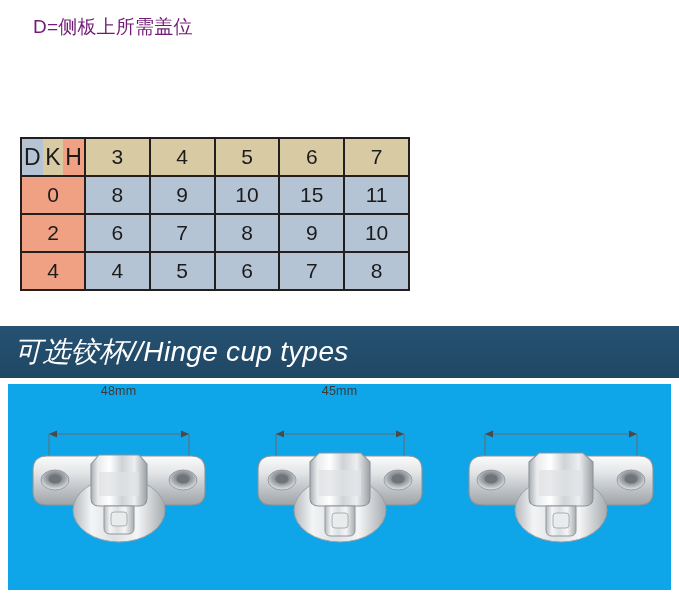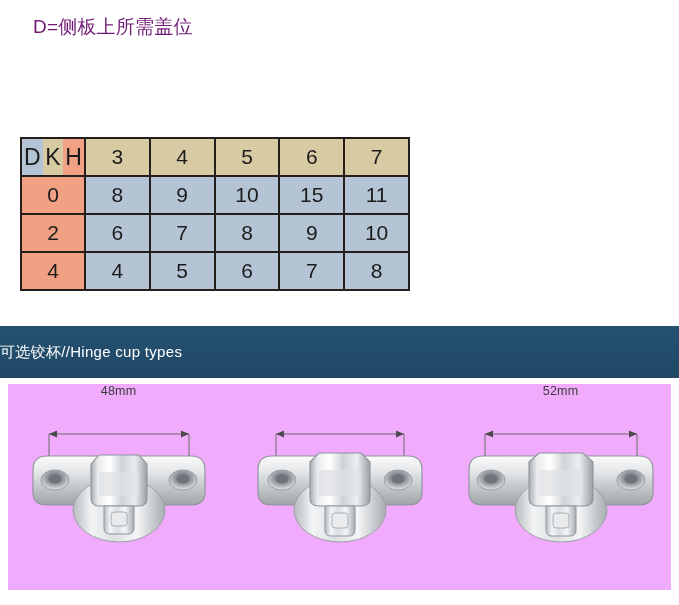--- a/index.html
+++ b/index.html
@@ -74,32 +74,33 @@
     position:absolute;
     left:0; top:326px;
     width:679px; height:52px;
     background:#23516f;
     background:linear-gradient(180deg,#265171 0%,#1f4865 100%);
     display:flex;
     align-items:center;
   }
   #section-banner-title{
     color:#ffffff;
-    font-size:15px;
-    margin-left:0;
+    font-size:28px;
+    margin-left:14px;
     letter-spacing:.3px;
     white-space:nowrap;
+    font-style:italic;
   }
 
   
   #hinge-gallery{
     position:absolute;
     left:8px; top:384px;
     width:663px; height:206px;
-    background:#f0abfc;
+    background:#0ea5e9;
     display:flex;
   }
   .hinge-card{
     flex:1 1 0;
     position:relative;
   }
   .hinge-figure{
     position:absolute;
     left:50%;
     top:14px;
@@ -274,20 +275,21 @@
       <ellipse cx="42" cy="81" rx="6.5" ry="4.6" fill="#6e7479"></ellipse>
       <ellipse cx="158" cy="82" rx="14" ry="10" fill="url(#hole45)" stroke="#8b9195" stroke-width="0.8"></ellipse>
       <ellipse cx="158" cy="81" rx="6.5" ry="4.6" fill="#6e7479"></ellipse>
 
       <ellipse cx="100" cy="112" rx="46" ry="32" fill="url(#body45)" stroke="#9aa0a4" stroke-width="1"></ellipse>
       <path d="M70 64 l9 -9 h42 l9 9 v36 q0 8 -9 8 H79 q-9 0 -9 -8 z" fill="url(#cup45)" stroke="#8e9499" stroke-width="1.1"></path>
       <path d="M79 72 h42 v26 H79 z" fill="#dfe2e4" opacity="0.75"></path>
       <path d="M85 108 h30 v24 q0 6 -6 6 H91 q-6 0 -6 -6 z" fill="url(#body45)" stroke="#92989c" stroke-width="1"></path>
       <rect x="92" y="115" width="16" height="15" rx="3" fill="#e9ebec" stroke="#9ba1a5" stroke-width="0.8"></rect>
     </svg>
+    <div class="dim-label">45mm</div>
   </div>
 
   <div class="hinge-card">
     <svg class="hinge-figure" viewBox="0 0 200 170">
       <defs>
         <linearGradient id="plate52" x1="0" y1="0" x2="0" y2="1">
           <stop offset="0%" stop-color="#fbfbfb"></stop>
           <stop offset="35%" stop-color="#e2e4e6"></stop>
           <stop offset="65%" stop-color="#c2c6c9"></stop>
           <stop offset="100%" stop-color="#9fa4a8"></stop>
@@ -325,16 +327,15 @@
       <ellipse cx="30" cy="81" rx="6.5" ry="4.6" fill="#6e7479"></ellipse>
       <ellipse cx="170" cy="82" rx="14" ry="10" fill="url(#hole52)" stroke="#8b9195" stroke-width="0.8"></ellipse>
       <ellipse cx="170" cy="81" rx="6.5" ry="4.6" fill="#6e7479"></ellipse>
 
       <ellipse cx="100" cy="112" rx="46" ry="32" fill="url(#body52)" stroke="#9aa0a4" stroke-width="1"></ellipse>
       <path d="M68 64 l10 -9 h44 l10 9 v36 q0 8 -9 8 H77 q-9 0 -9 -8 z" fill="url(#cup52)" stroke="#8e9499" stroke-width="1.1"></path>
       <path d="M78 72 h44 v26 H78 z" fill="#dfe2e4" opacity="0.75"></path>
       <path d="M85 108 h30 v24 q0 6 -6 6 H91 q-6 0 -6 -6 z" fill="url(#body52)" stroke="#92989c" stroke-width="1"></path>
       <rect x="92" y="115" width="16" height="15" rx="3" fill="#e9ebec" stroke="#9ba1a5" stroke-width="0.8"></rect>
     </svg>
-    <div class="dim-label">52mm</div>
   </div>
 
 </div>
 
 </body></html>

